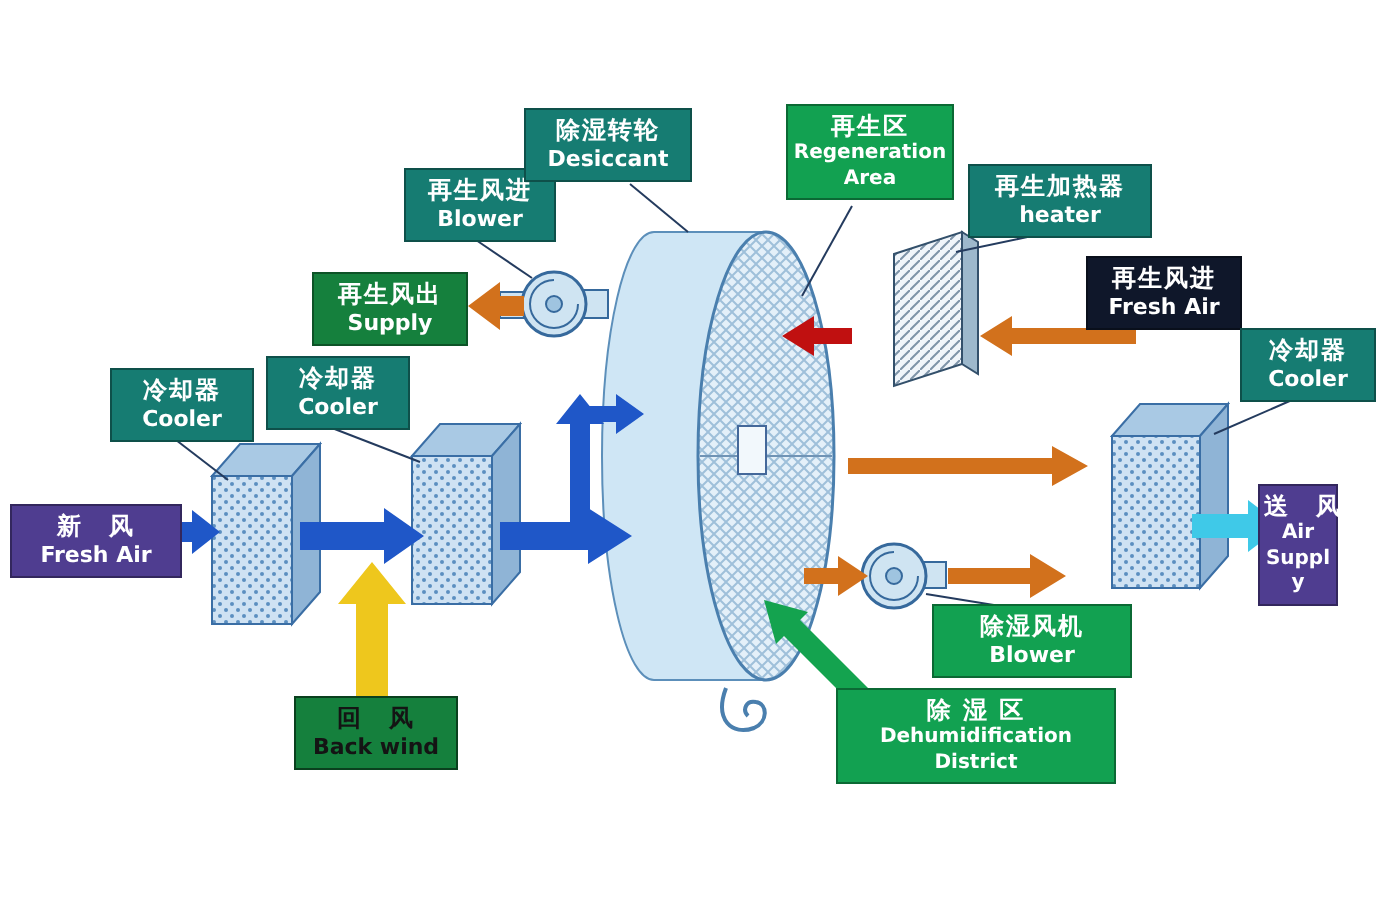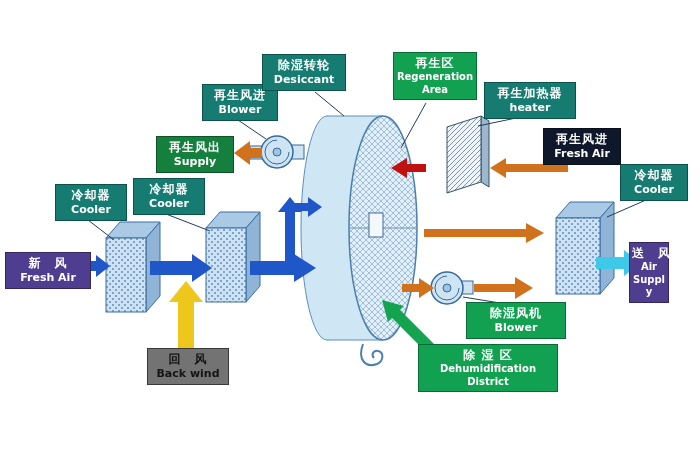--- a/index.html
+++ b/index.html
@@ -7,21 +7,21 @@
          font-family:"DejaVu Sans",sans-serif;}
   svg.layer{position:absolute;left:0;top:0;}
   .lbl{position:absolute;box-sizing:border-box;text-align:center;font-weight:bold;color:#fff;
        padding:3px 2px;border:1px solid rgba(0,0,0,.35);display:flex;flex-direction:column;
        justify-content:center;line-height:1.25;min-height:34px;}
   .lbl .zh{font-size:12px;letter-spacing:1px;white-space:pre;}
   .lbl .en{font-size:11px;word-break:break-word;}
   .lbl.small .en{font-size:10px;}
   .teal{background:#167c72}.purple{background:#4f3d90}.green{background:#12a151}
   .orange{background:#15803d}.blue{background:#0f172a}
-  .yellow{background:#737373;color:#141414;border-color:rgba(0,0,0,.5)}
+  .yellow{background:#15803d;color:#141414;border-color:rgba(0,0,0,.5)}
 </style>
 </head>
 <body>
 
 <div class="stage">
 
   <svg class="layer" width="700" height="451" viewBox="0 0 700 451">
     <defs>
       <pattern id="dots" width="6" height="6" patternUnits="userSpaceOnUse">
         <rect width="6" height="6" fill="#cfe2f3"></rect>

